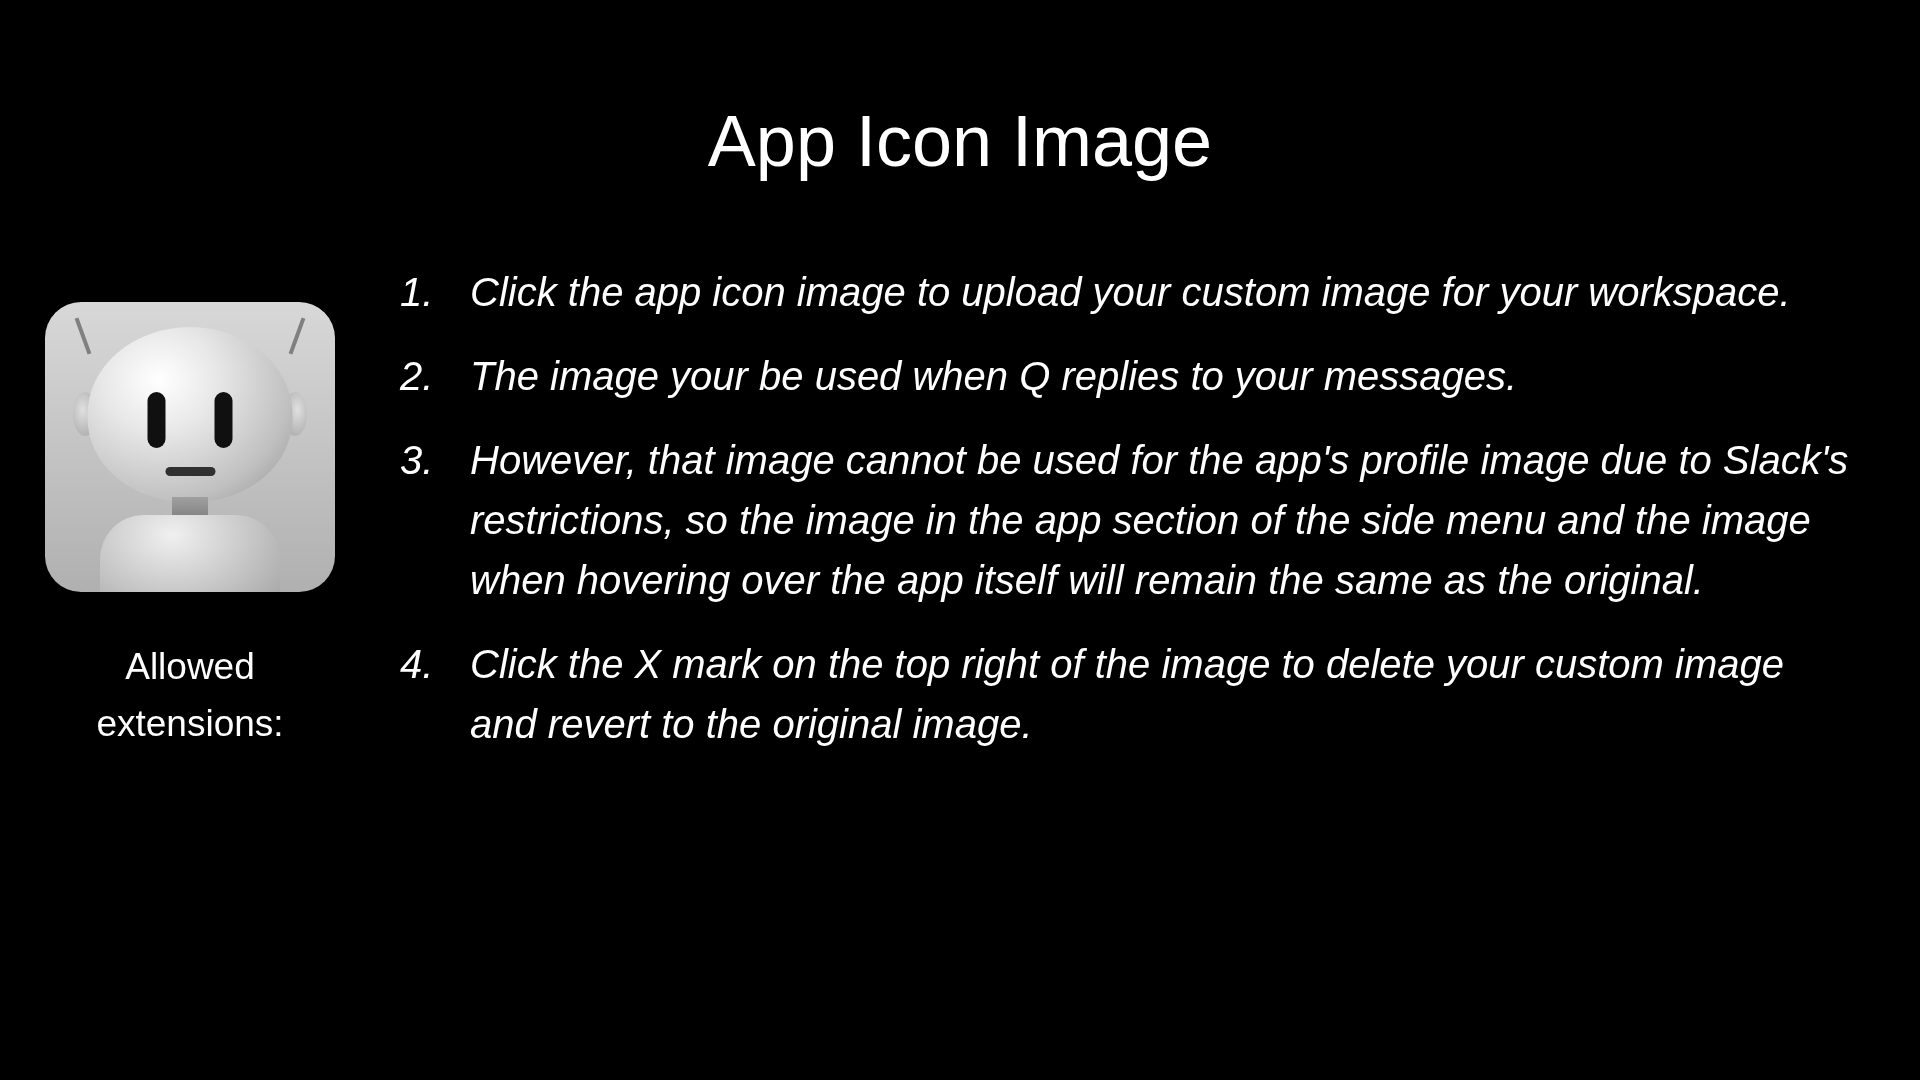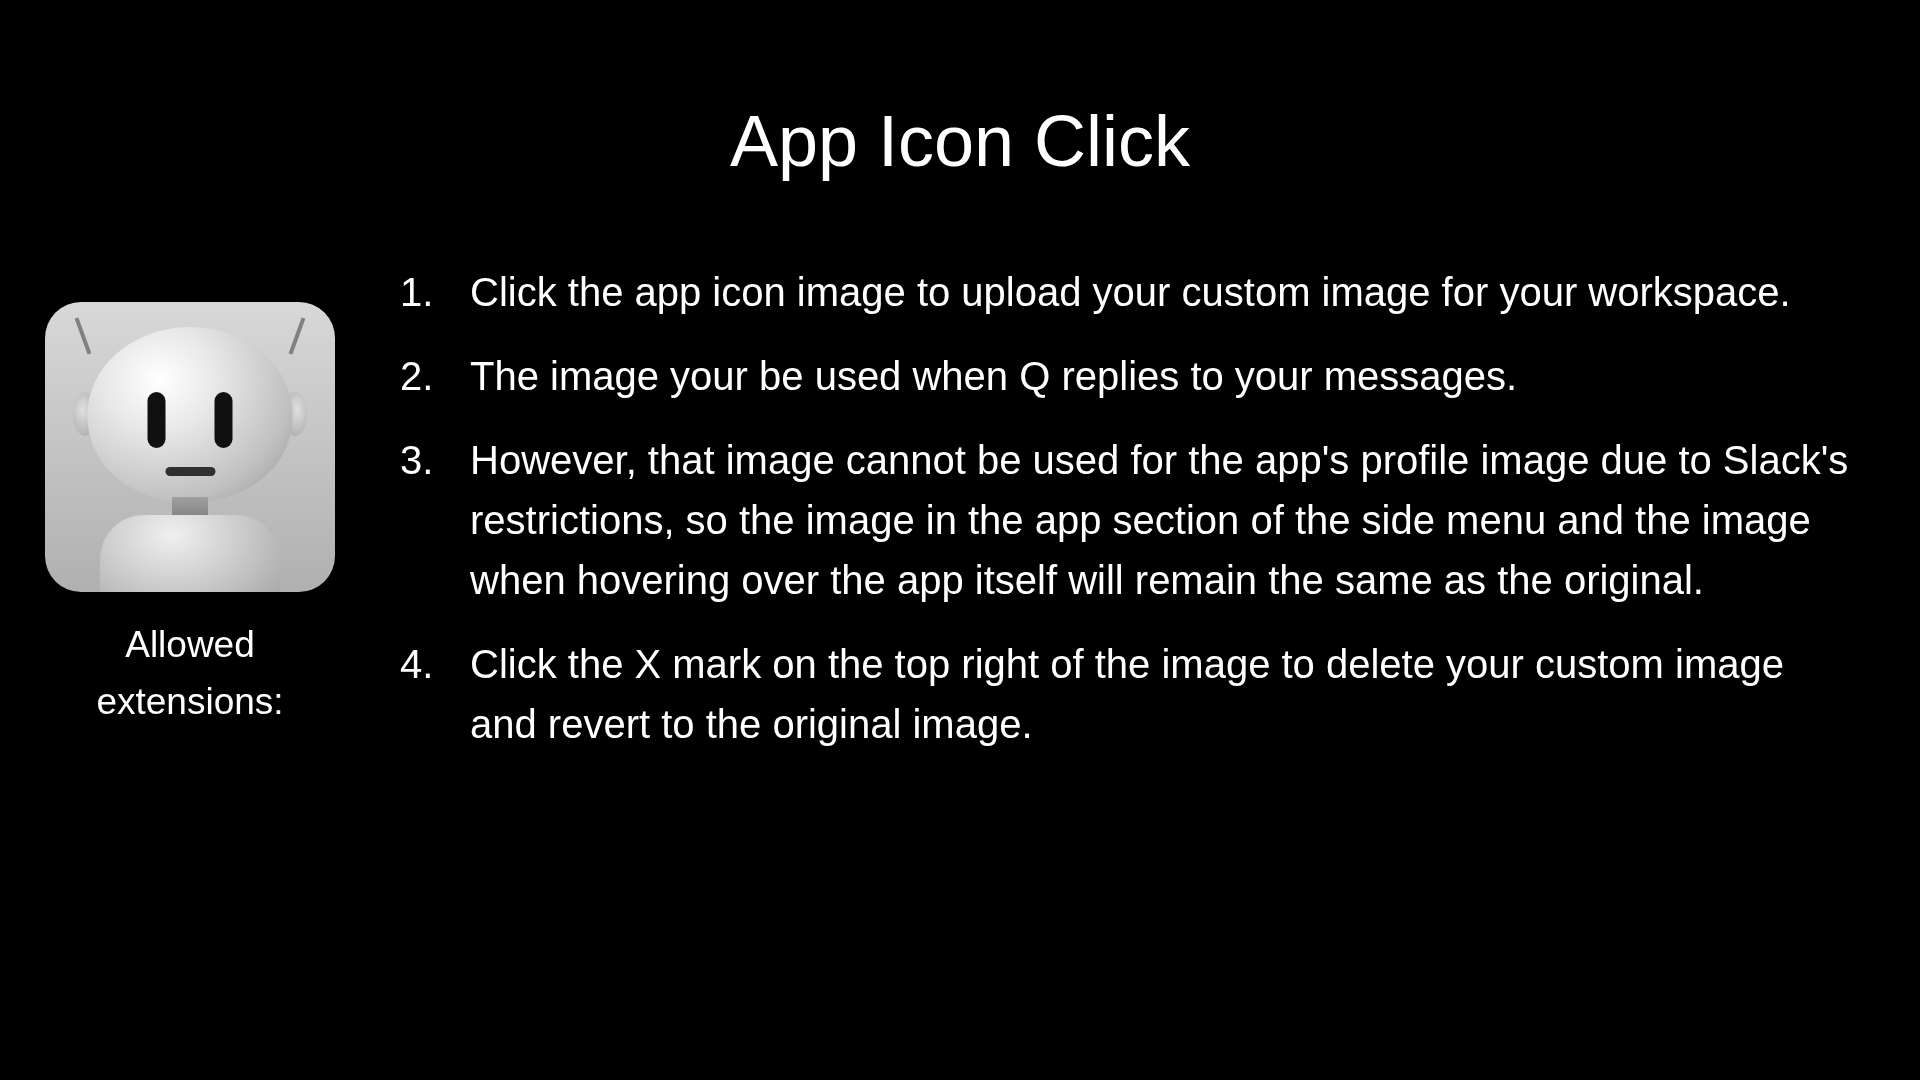--- a/index.html
+++ b/index.html
@@ -143,52 +143,53 @@
       transform: translateX(-50%);
       width: 180px;
       height: 100px;
       background: radial-gradient(ellipse at 40% 20%, #f0f0f0 0%, #d0d0d0 40%, #a0a0a0 100%);
       border-radius: 44px 44px 0 0;
     }
     .extensions-text {
       font-size: 37px;
       font-weight: 300;
       text-align: center;
-      margin-top: 24px;
+      margin-top: 46px;
       line-height: 1.55;
     }
     .right-column {
       flex: 1;
       padding-right: 30px;
     }
     .instructions {
       list-style: none;
       counter-reset: item;
     }
     .instructions li {
       counter-increment: item;
       font-size: 40px;
       font-weight: 300;
       line-height: 1.5;
       margin-bottom: 24px;
       padding-left: 70px;
       position: relative;
+      font-style: italic;
     }
     .instructions li::before {
       content: counter(item) ".";
       position: absolute;
       left: 0;
       top: 0;
     }
   </style>
 </head>
 <body>
 
 <div class="container">
-  <h1 class="title">App Icon Click</h1>
+  <h1 class="title">App Icon Image</h1>
 
   <div class="content-row">
     <div class="left-column">
       <div class="app-icon">
         <div class="robot">
           <div class="robot-antenna-left"></div>
           <div class="robot-antenna-right"></div>
           <div class="robot-ear-left"></div>
           <div class="robot-ear-right"></div>
           <div class="robot-head">

